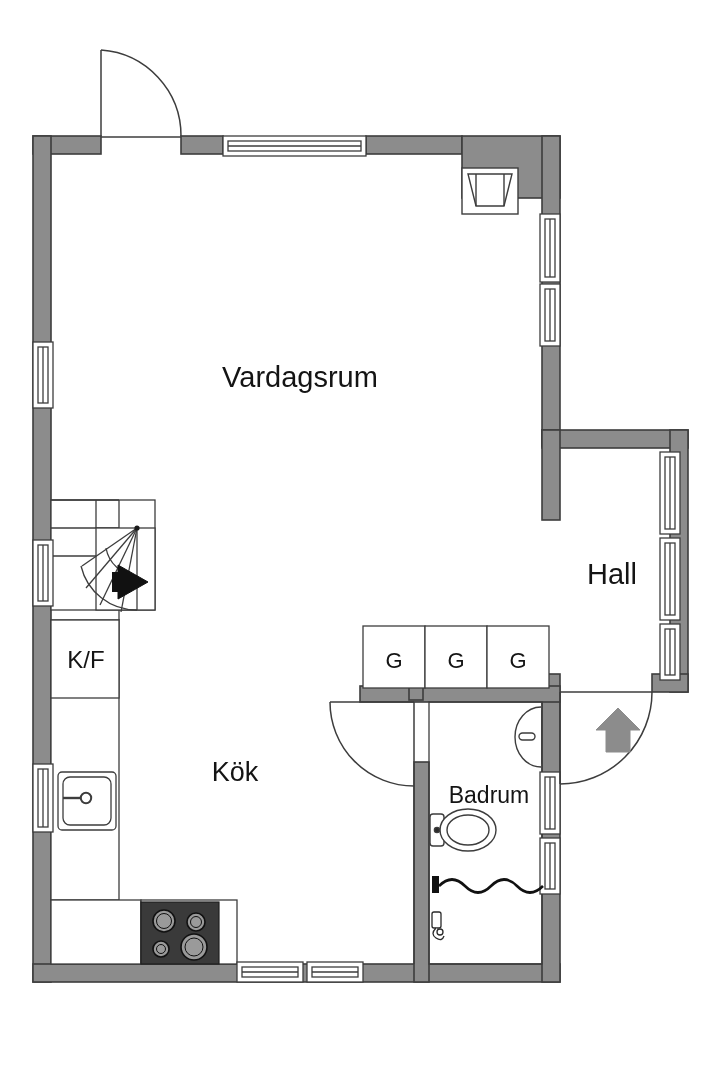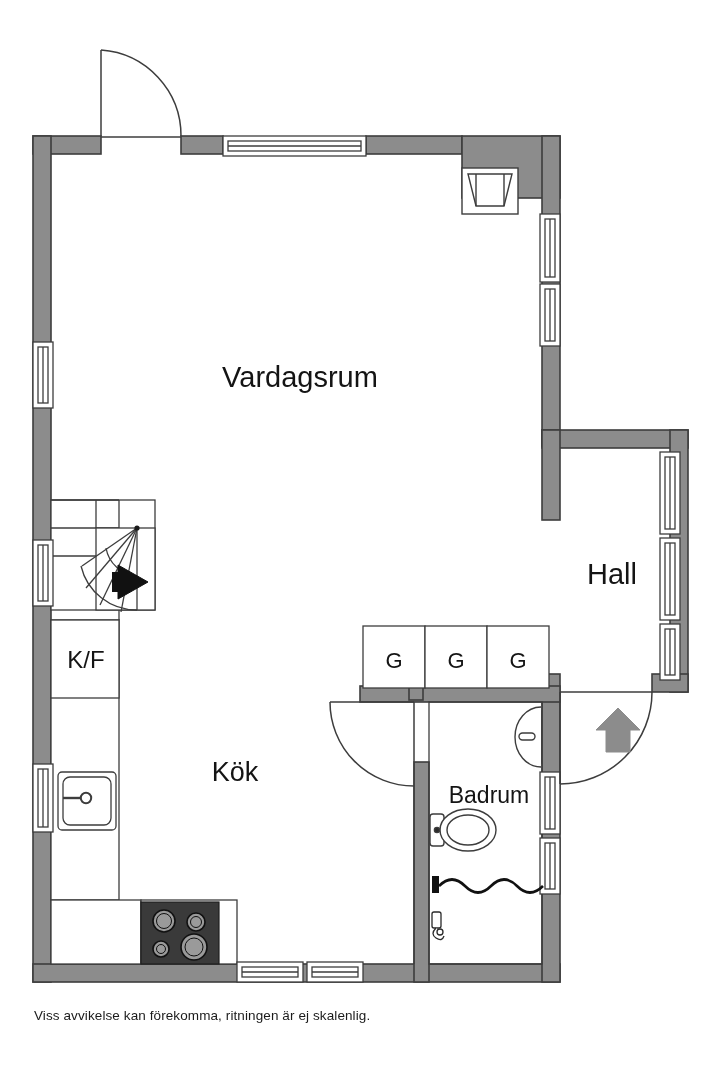--- a/index.html
+++ b/index.html
@@ -289,15 +289,14 @@
     <text class="room-label" x="489" y="803" text-anchor="middle" font-size="23">Badrum</text>
 
     <text class="room-label" x="86" y="668" text-anchor="middle" font-size="24">K/F</text>
 
     <text class="room-label" x="394" y="668" text-anchor="middle" font-size="22">G</text>
     <text class="room-label" x="456" y="668" text-anchor="middle" font-size="22">G</text>
     <text class="room-label" x="518" y="668" text-anchor="middle" font-size="22">G</text>
 
   </svg>
 
-  <div class="caption-text">Viss avvikelse kan förekomma, ritningen är ej skalenlig.</div>
 
 </div>
 
 </body></html>

